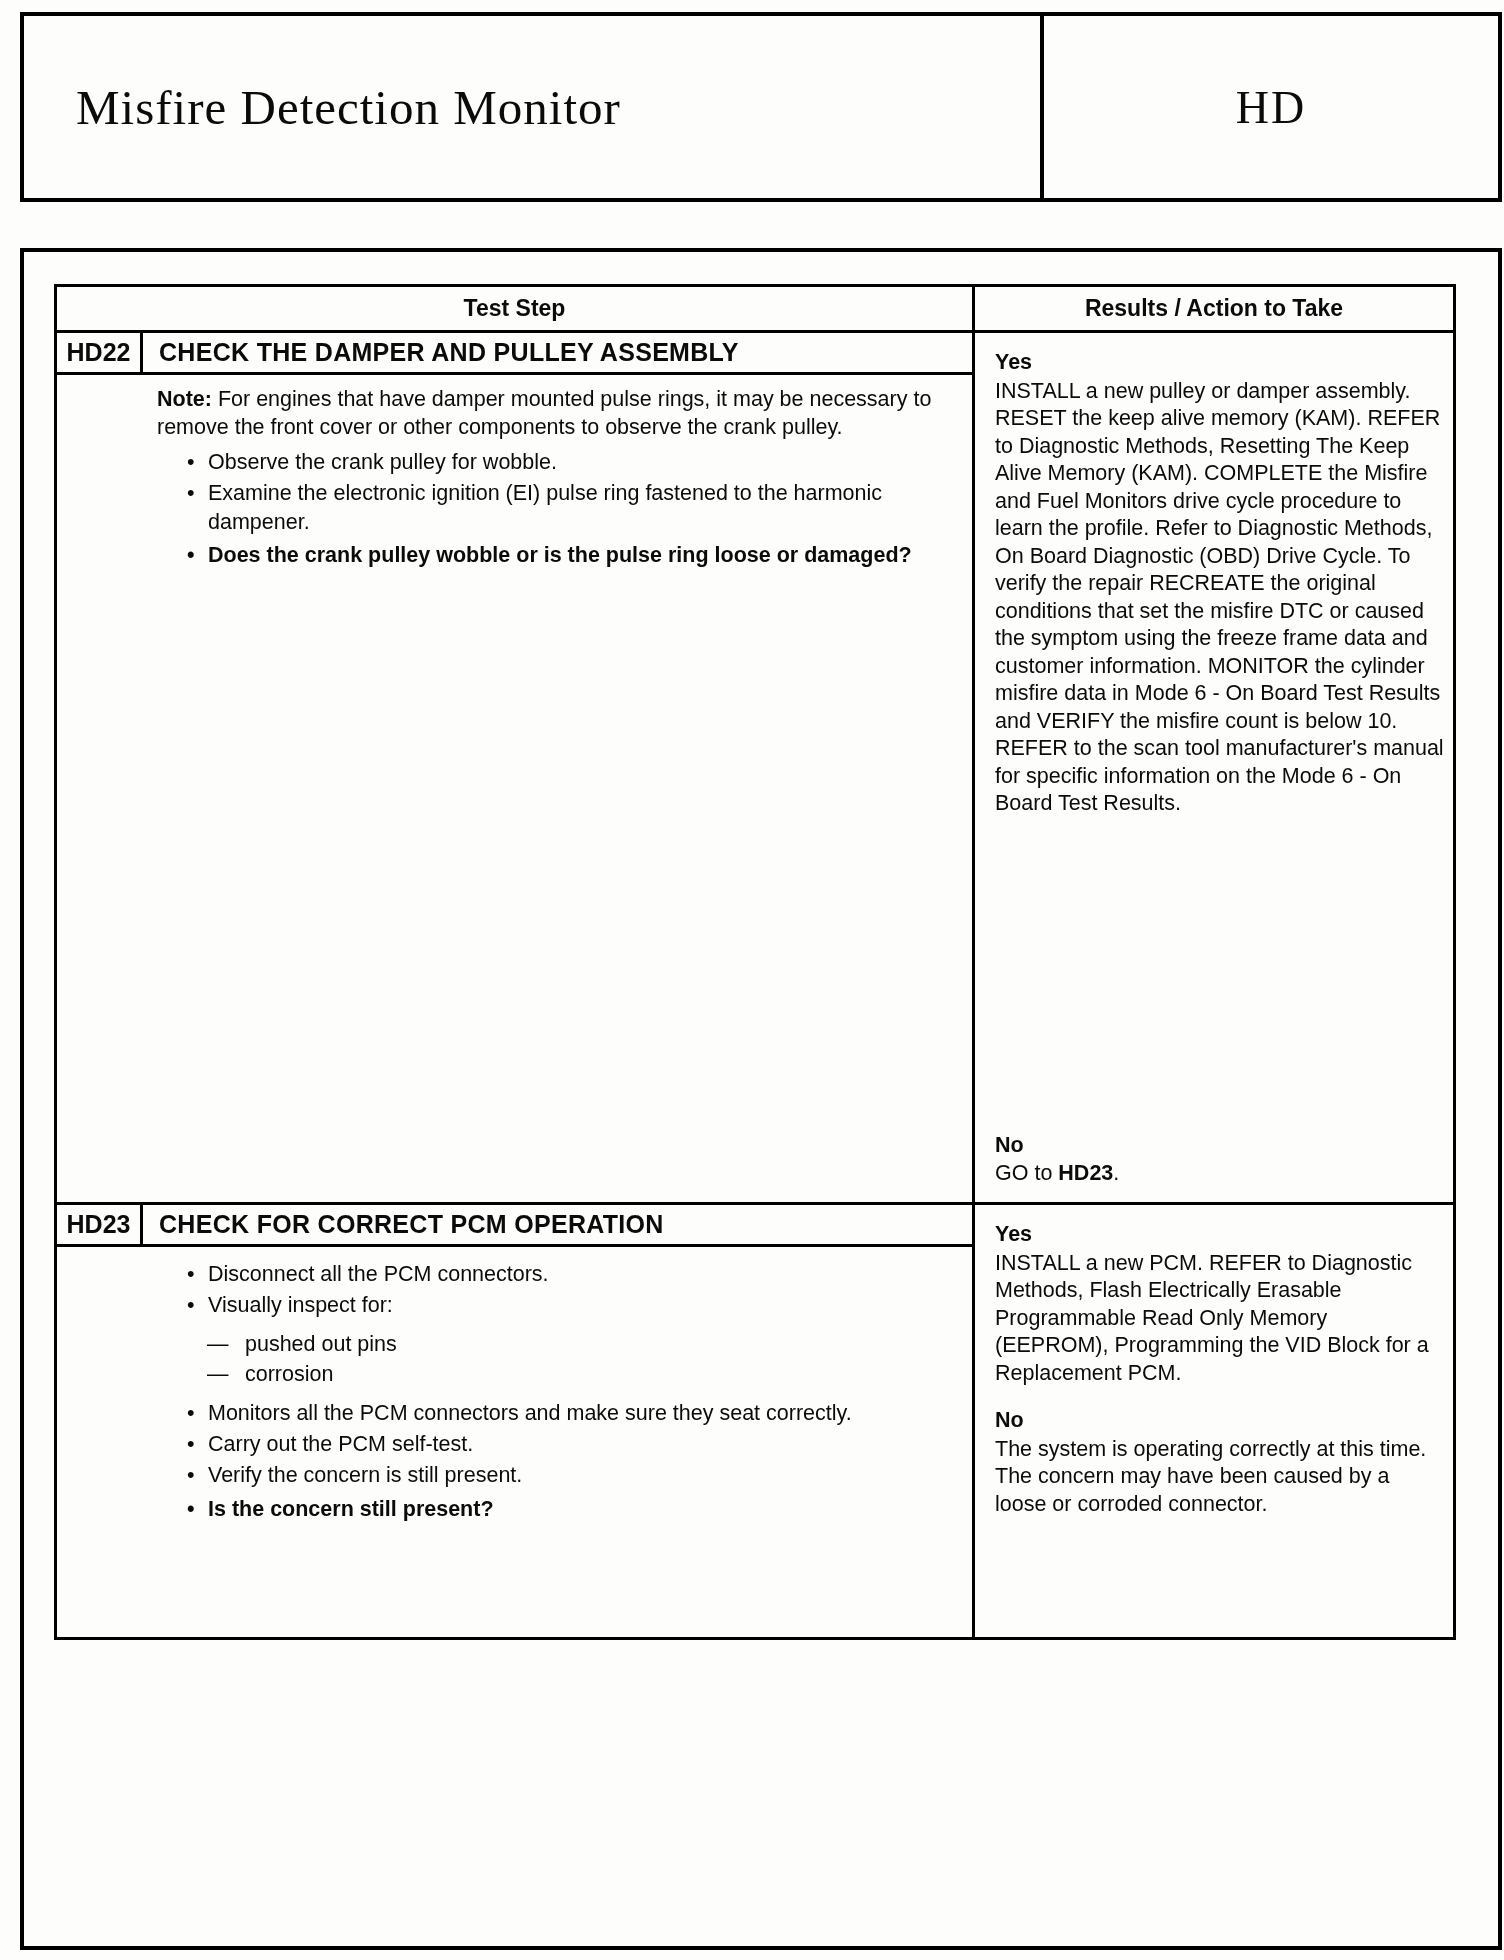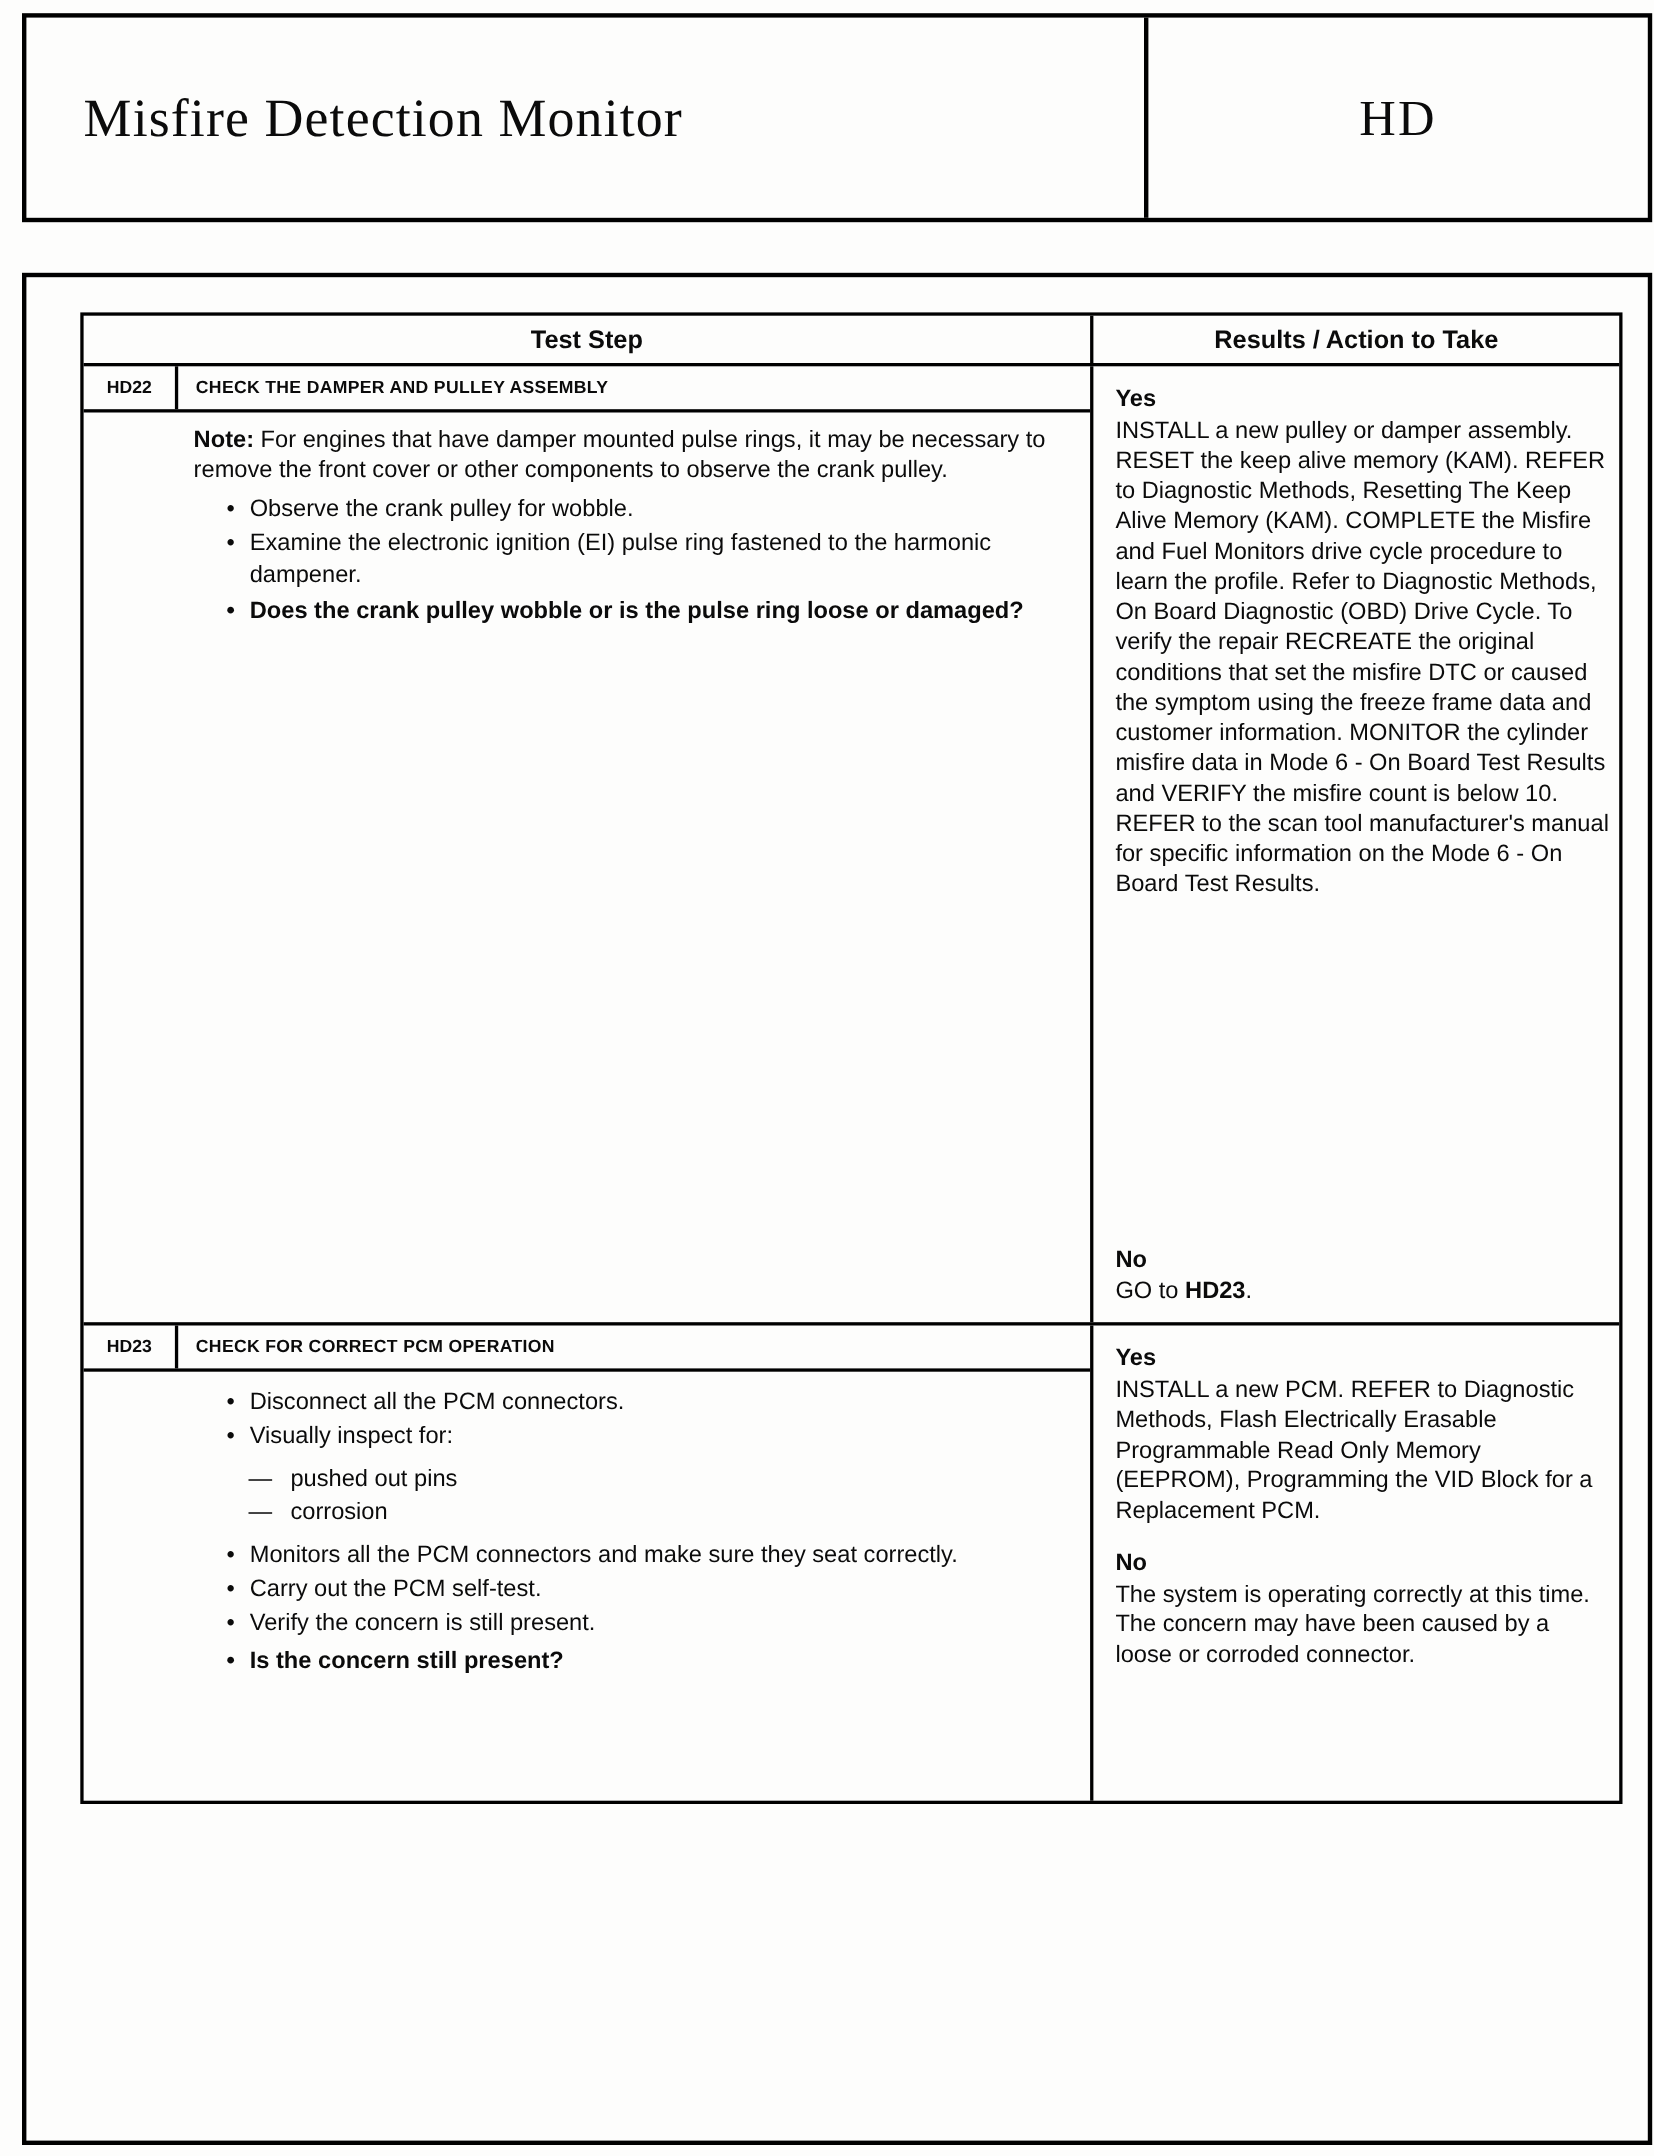--- a/index.html
+++ b/index.html
@@ -44,42 +44,41 @@
     border:4px solid #000;
     background:#fdfdfc;
   }
 
   
   .tbl {
     position:absolute; left:30px; top:32px;
     width:1402px;
     border:3px solid #000;
     font-size:21.5px;
-    margin-left:19px;
   }
   .tbl-head {
     display:flex; height:46px;
     border-bottom:3px solid #000;
     font-weight:bold; font-size:23px;
   }
   .th-left  { width:918px; border-right:3px solid #000; display:flex; align-items:center; justify-content:center; }
   .th-right { flex:1; display:flex; align-items:center; justify-content:center; }
 
   .tbl-row { display:flex; }
   .row-hd22 { height:872px; border-bottom:3px solid #000; }
   .row-hd23 { height:432px; }
 
   .cell-left {
     width:918px; border-right:3px solid #000;
     display:flex; flex-direction:column;
   }
   .step-titlebar {
     height:42px; border-bottom:3px solid #000;
     display:flex; align-items:stretch;
-    font-weight:bold; font-size:16px;
+    font-weight:bold; font-size:25px;
     flex:0 0 auto;
   }
   .step-id {
     width:86px; border-right:3px solid #000;
     display:flex; align-items:center; justify-content:center;
   }
   .step-title { display:flex; align-items:center; padding-left:16px; letter-spacing:.3px; }
 
   .step-body { padding:10px 26px 0 100px; line-height:1.32; }
   .note { margin-bottom:6px; }

